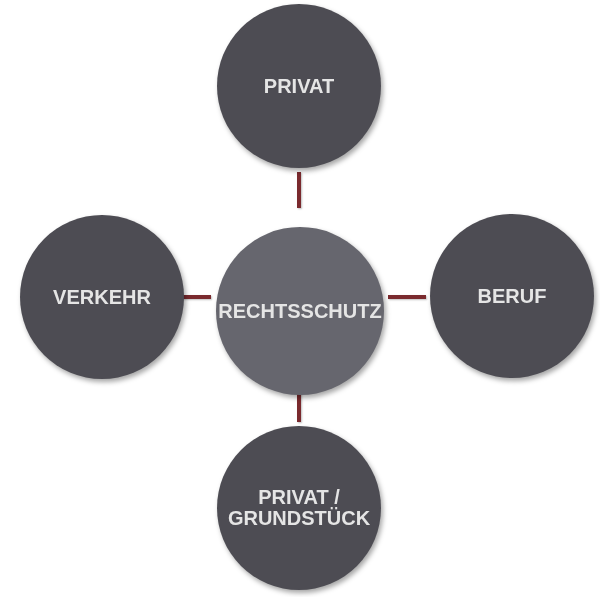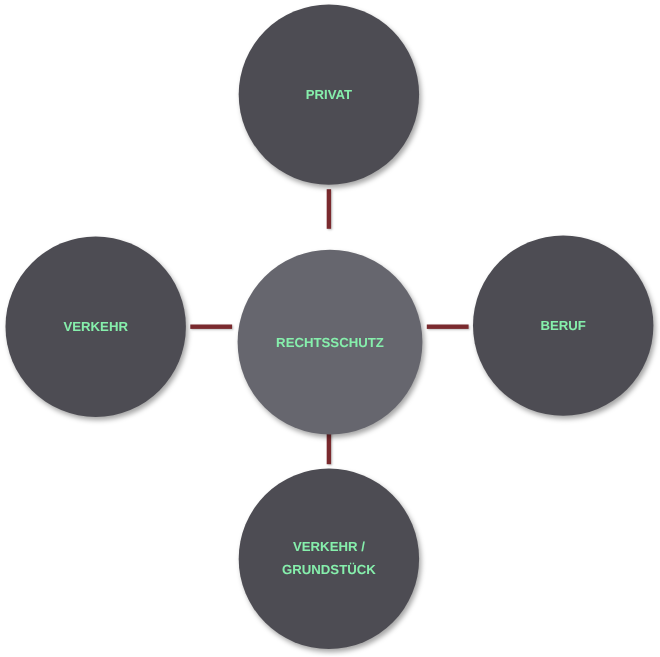--- a/index.html
+++ b/index.html
@@ -1,21 +1,21 @@
 <!DOCTYPE html>
 <html><head>
 <meta charset="utf-8">
 <style>
   html, body { margin: 0; padding: 0; background: #ffffff; }
   body { width: 600px; height: 597px; position: relative; overflow: hidden;
          font-family: "Liberation Sans", "DejaVu Sans", sans-serif; }
   .node {
     position: absolute; border-radius: 50%;
     display: flex; align-items: center; justify-content: center;
-    text-align: center; color: #86efac; font-weight: bold; font-size: 12px;
+    text-align: center; color: #e5e5e5; font-weight: bold; font-size: 20px;
     line-height: 21px;
     box-shadow: 2px 3px 5px rgba(0,0,0,0.35);
     white-space: pre-line;
   }
   .outer { background: #4d4c53; width: 164px; height: 164px; }
   .center { background: #66666e; width: 168px; height: 168px; }
   .conn { position: absolute; background: #7a2a2e;
           box-shadow: 1px 1px 2px rgba(0,0,0,0.25); }
   .conn.v { width: 4px; height: 36px; }
   .conn.h { width: 38px; height: 4px; }
@@ -25,28 +25,28 @@
 
 <div class="conn v" style="left:297px; top:172px;"></div>
 <div class="conn v" style="left:297px; top:386px;"></div>
 <div class="conn h" style="left:173px; top:295px;"></div>
 <div class="conn h" style="left:388px; top:295px;"></div>
 
 <div class="node outer" style="left:217px; top:4px;">
   <span>PRIVAT</span>
 </div>
 
-<div class="node outer" style="left:5px; top:215px;align-items:center;">
+<div class="node outer" style="left:20px; top:215px;align-items:center;">
   <span>VERKEHR</span>
 </div>
 
 <div class="node center" style="left:216px; top:227px;">
   <span>RECHTSSCHUTZ</span>
 </div>
 
 <div class="node outer" style="left:430px; top:214px;">
   <span>BERUF</span>
 </div>
 
 <div class="node outer" style="left:217px; top:426px;">
-  <span>VERKEHR /
+  <span>PRIVAT /
 GRUNDSTÜCK</span>
 </div>
 
 </body></html>

